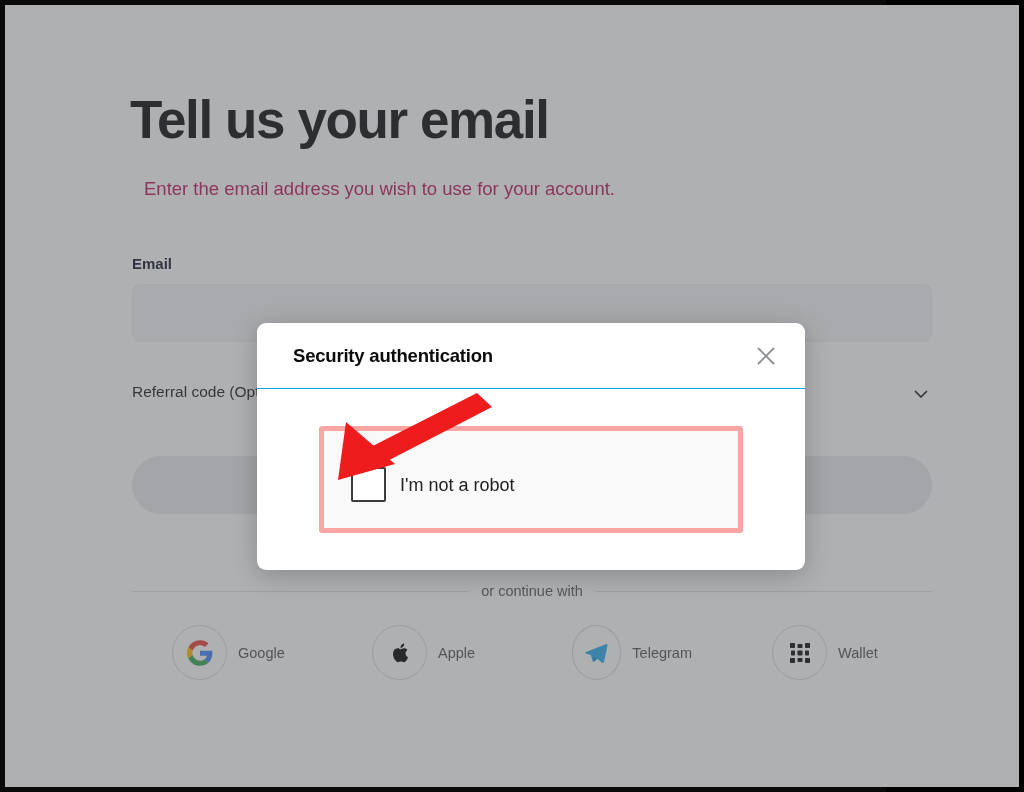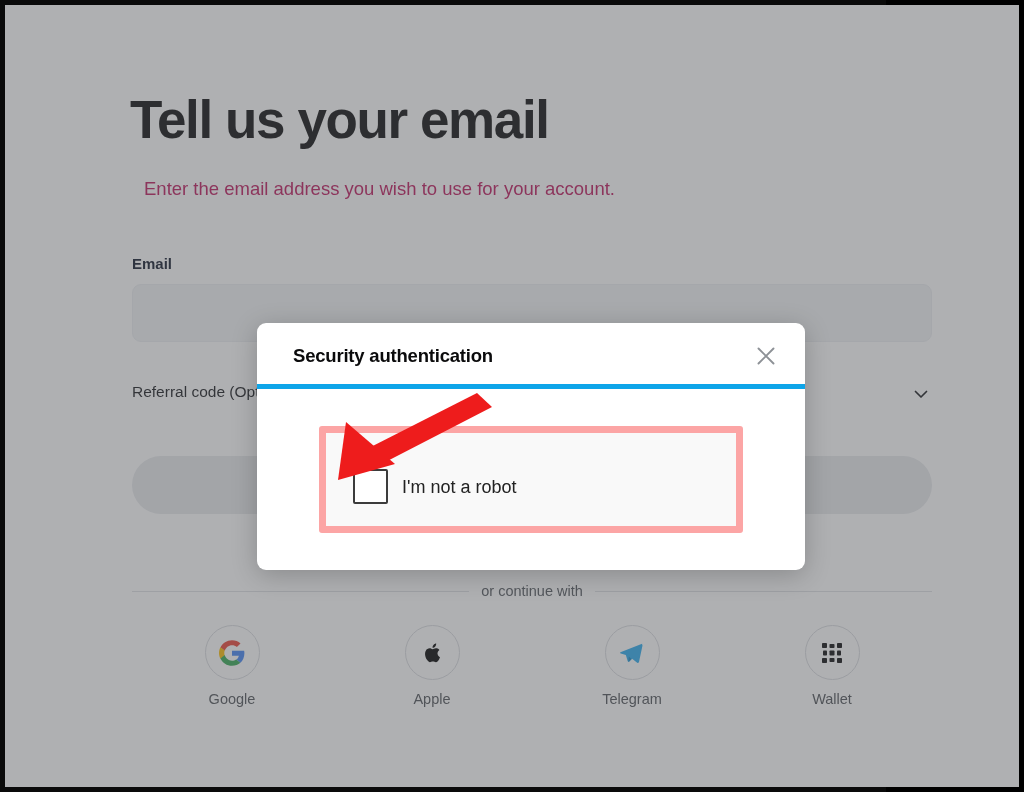--- a/index.html
+++ b/index.html
@@ -157,21 +157,21 @@
     left: 2px;
     top: 620px;
     width: 800px;
     display: flex;
     justify-content: space-around;
     align-items: flex-start;
   }
   .social-item {
     width: 120px;
     display: flex;
-    flex-direction: column;
+    flex-direction: row;
     align-items: center;
     gap: 11px;
     cursor: pointer;
   }
   .social-circle {
     width: 55px;
     height: 55px;
     border-radius: 50%;
     border: 1px solid #d9dbdf;
     background: #ffffff;
@@ -203,21 +203,21 @@
     height: 247px;
     background: #ffffff;
     border-radius: 9px;
     box-shadow: 0 5px 26px rgba(0,0,0,0.22);
     z-index: 60;
   }
 
   .modal-head {
     position: relative;
     height: 66px;
-    border-bottom: 5px solid #0ea5e9;
+    border-bottom: 1px solid #0ea5e9;
   }
   .modal-title {
     position: absolute;
     left: 36px;
     top: 22px;
     font-size: 18.5px;
     font-weight: bold;
     color: #0b0b0c;
     letter-spacing: -0.2px;
   }
@@ -231,21 +231,21 @@
   }
 
   
   .captcha {
     position: absolute;
     left: 62px;
     top: 103px;
     width: 424px;
     height: 107px;
     background: #f9f9f9;
-    border: 7px solid #fca5a5;
+    border: 5px solid #fca5a5;
     border-radius: 3px;
   }
   .captcha-check {
     position: absolute;
     left: 27px;
     top: 36px;
     width: 35px;
     height: 35px;
     background: #ffffff;
     border: 2px solid #3c3c3c;

